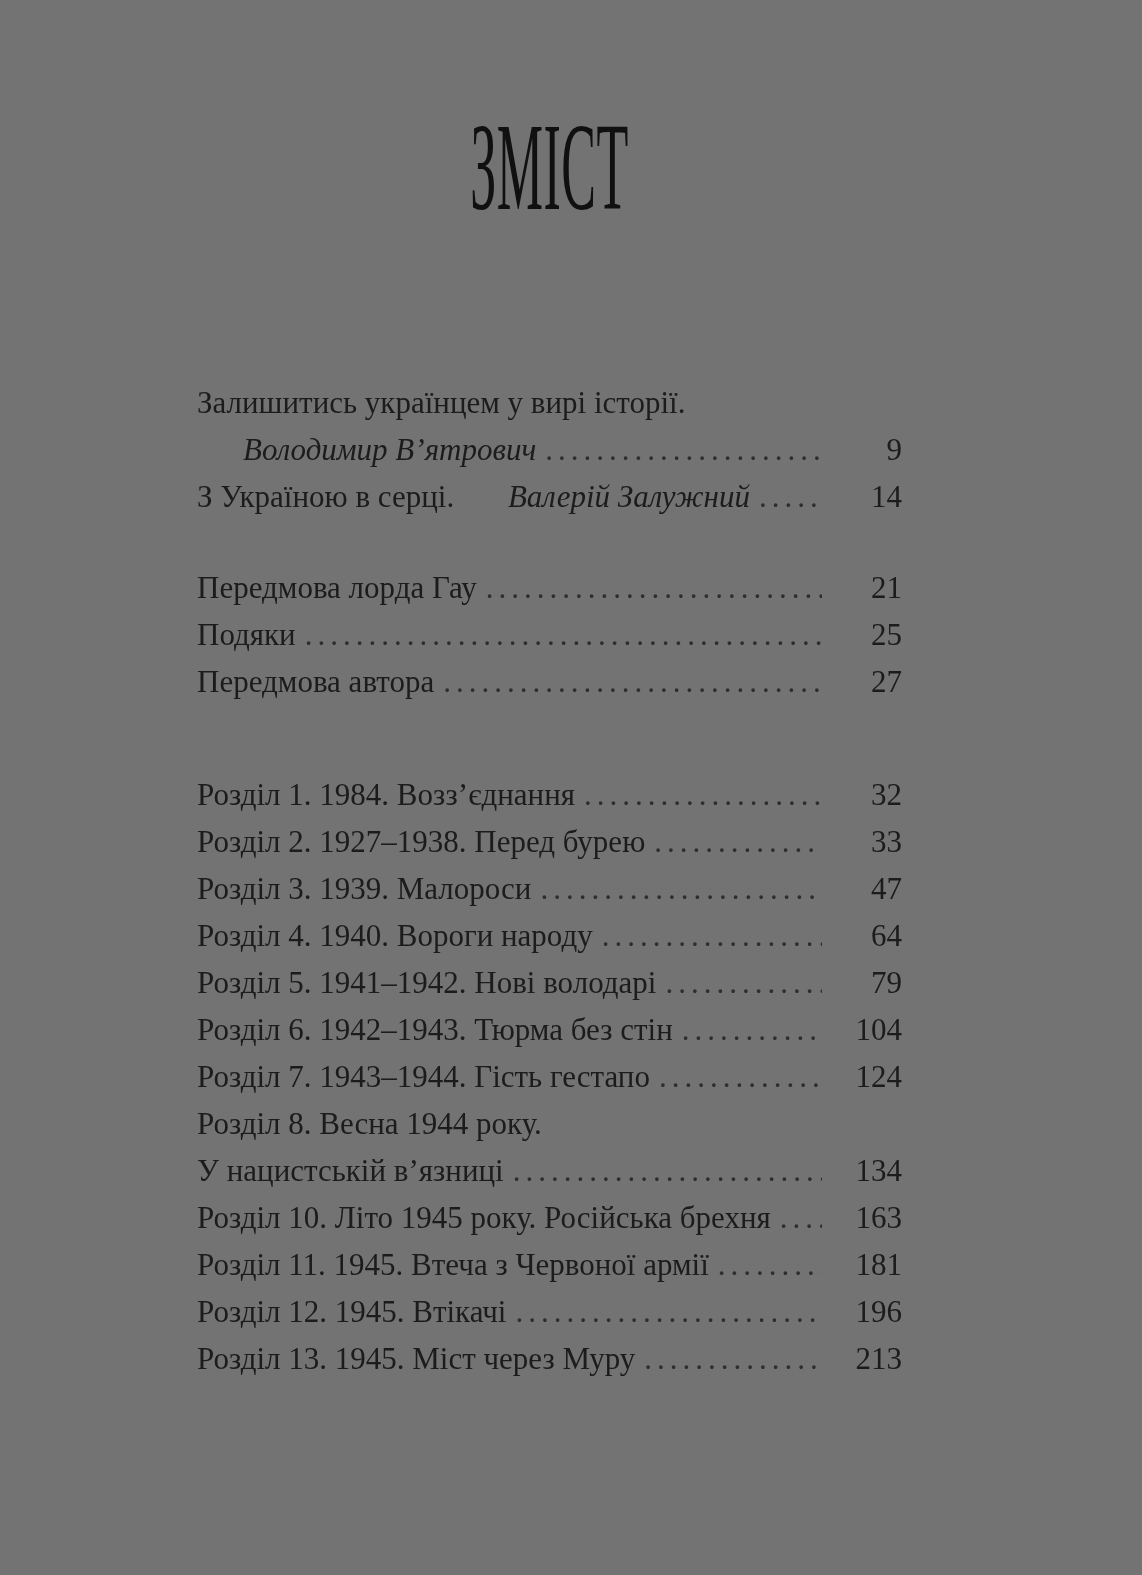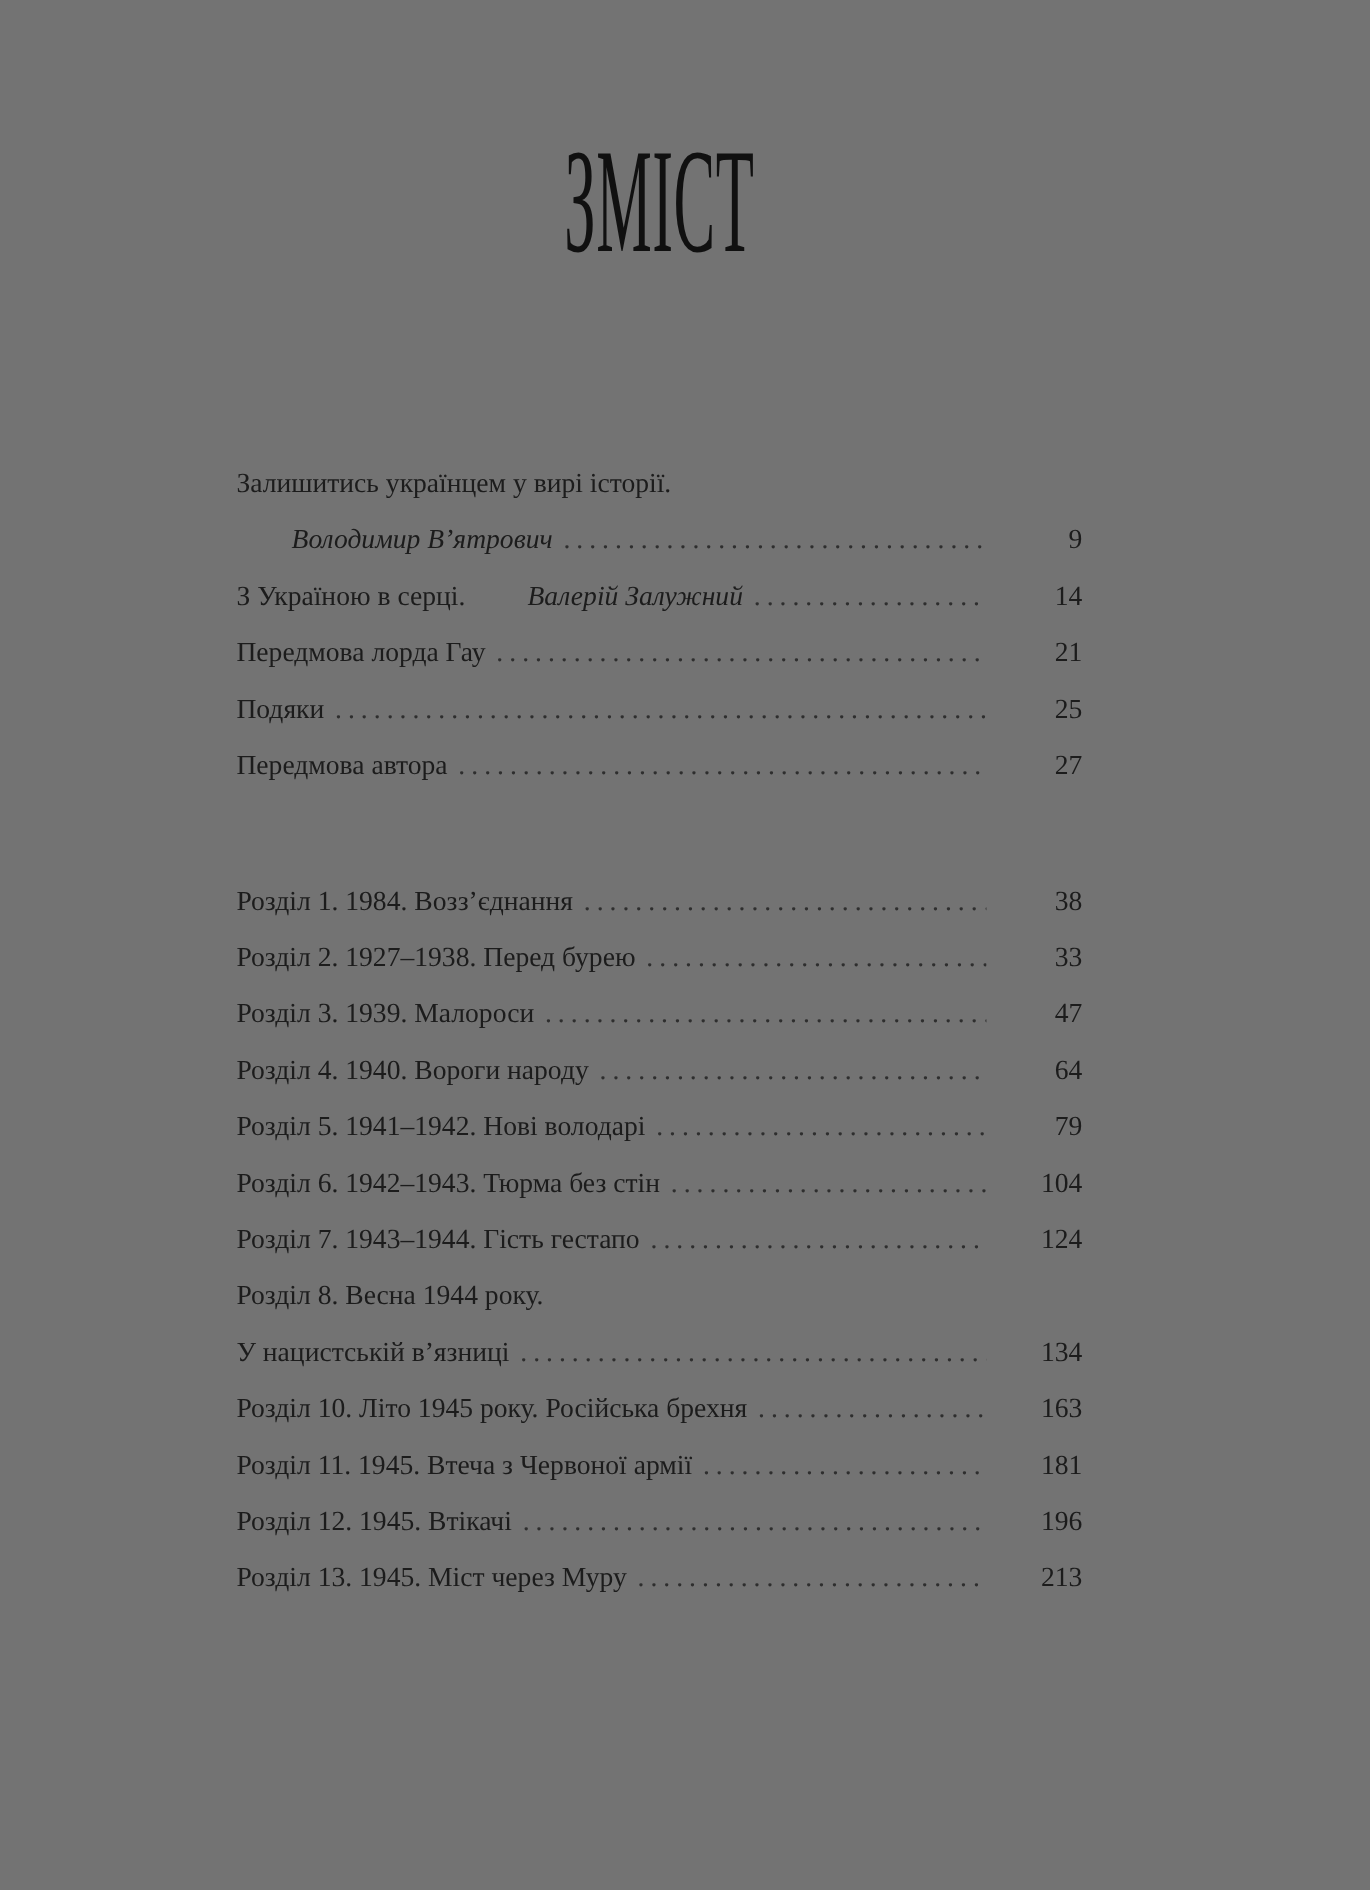--- a/index.html
+++ b/index.html
@@ -30,23 +30,23 @@
     color: #101010;
     transform: scaleX(0.42);
     transform-origin: 50% 0;
     white-space: nowrap;
   }
   .toc {
     position: absolute;
     top: 379px;
     left: 197px;
     width: 705px;
-    font-size: 23px;
+    font-size: 31px;
   }
-  .section:nth-child(2) { }
+  .section:nth-child(2) { margin-top: 44px; }
   .section:nth-child(3) { margin-top: 66px; }
   .row {
     display: flex;
     align-items: baseline;
     line-height: 47px;
     height: 47px;
     white-space: nowrap;
   }
   .label { flex: none; }
   .seg.italic { font-style: italic; margin-left: 46px; }
@@ -104,21 +104,21 @@
         <div class="row">
           <span class="label"><span class="seg">Передмова автора</span></span>
           <span class="leader"></span>
           <span class="num">27</span>
         </div>
       </div>
       <div class="section">
         <div class="row">
           <span class="label"><span class="seg">Розділ 1. 1984. Возз’єднання</span></span>
           <span class="leader"></span>
-          <span class="num">38</span>
+          <span class="num">32</span>
         </div>
         <div class="row">
           <span class="label"><span class="seg">Розділ 2. 1927–1938. Перед бурею</span></span>
           <span class="leader"></span>
           <span class="num">33</span>
         </div>
         <div class="row">
           <span class="label"><span class="seg">Розділ 3. 1939. Малороси</span></span>
           <span class="leader"></span>
           <span class="num">47</span>

